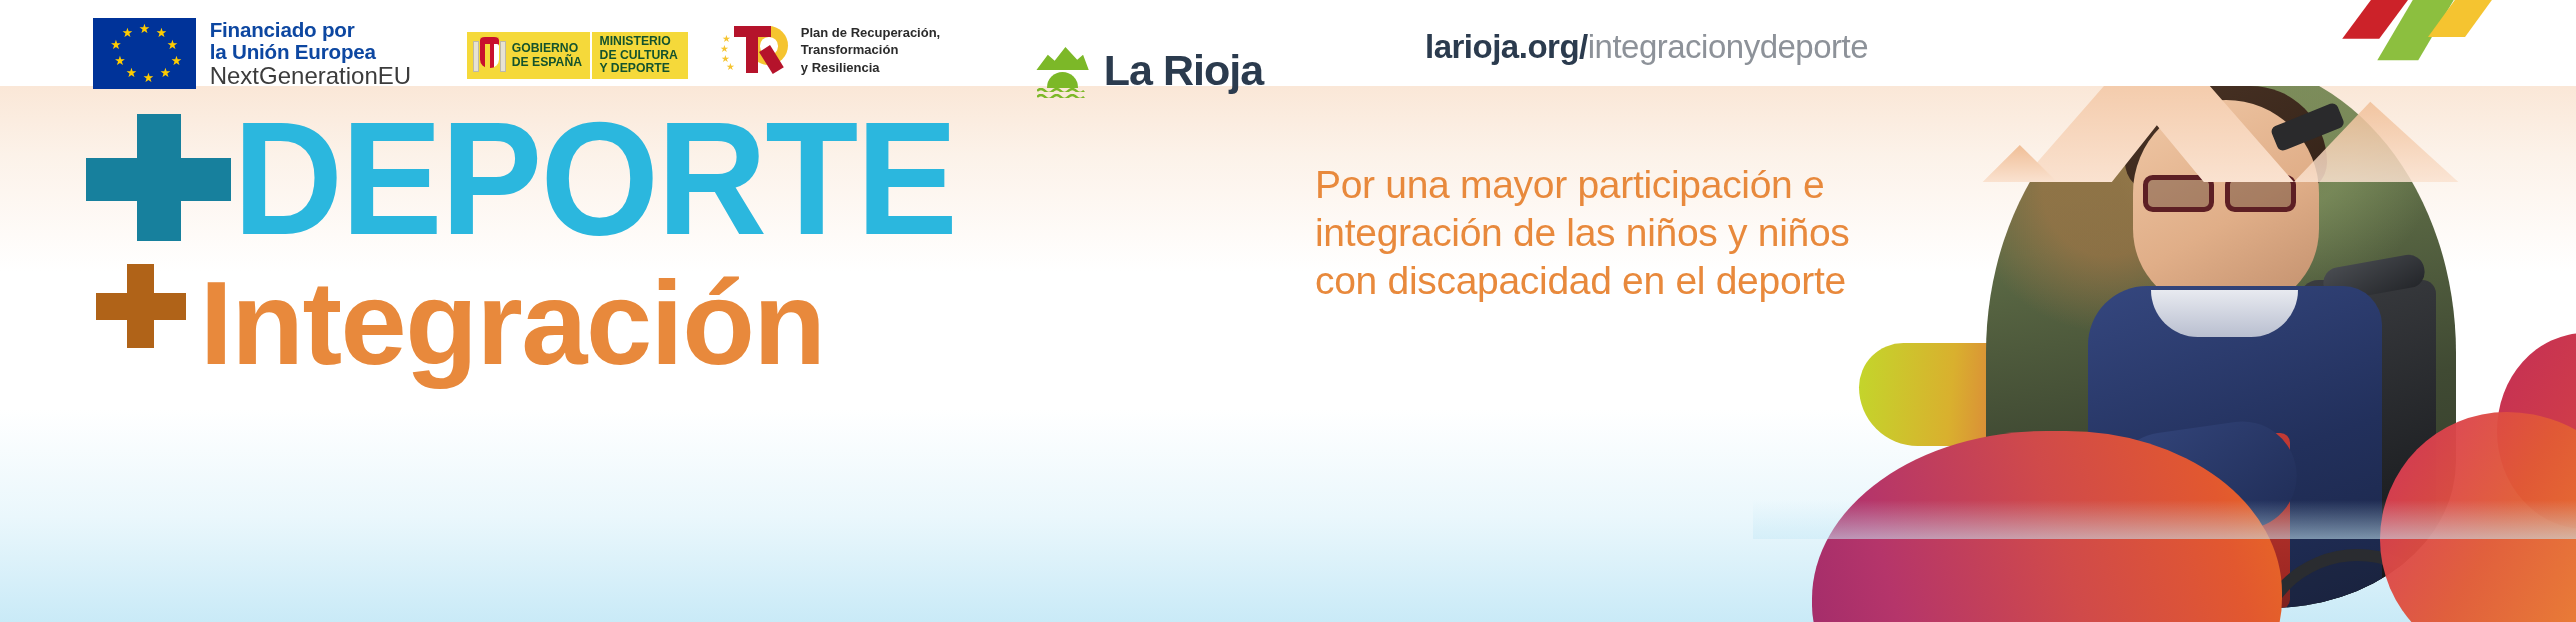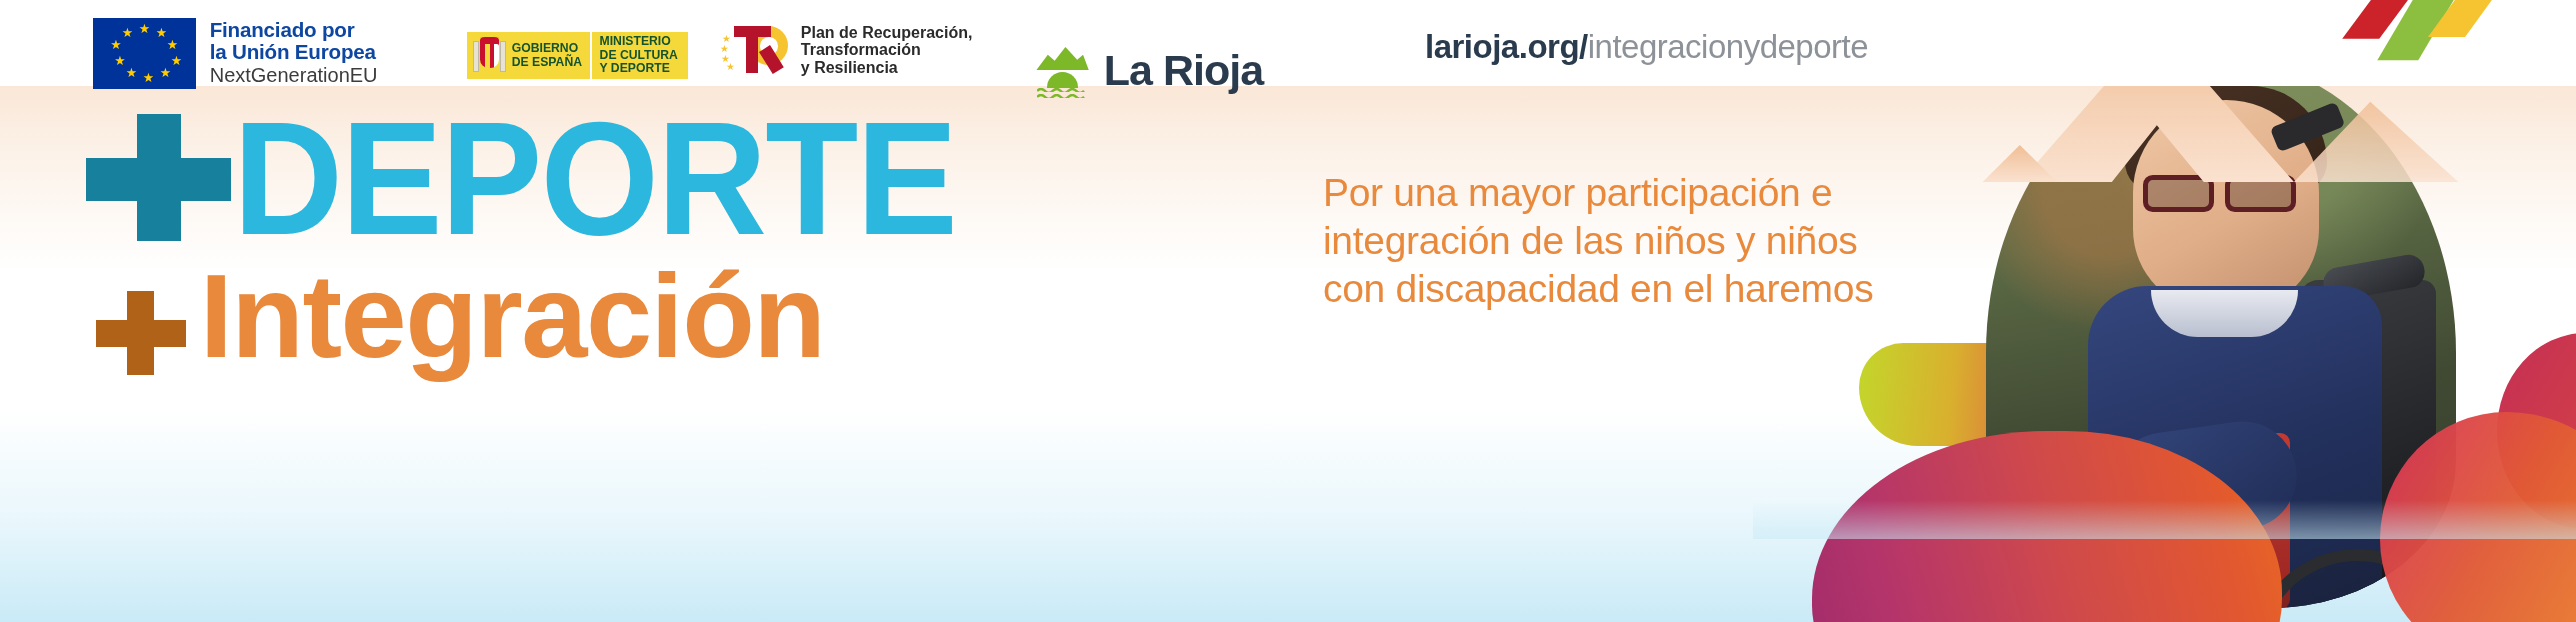--- a/index.html
+++ b/index.html
@@ -59,21 +59,21 @@
   .eu-line1, .eu-line2 {
     color: #0d47a1;
     font-weight: bold;
     font-size: 20.6px;
     line-height: 22.5px;
     letter-spacing: -0.2px;
     white-space: nowrap;
   }
   .eu-next {
     color: #3c3c3c;
-    font-size: 20px;
+    font-size: 24px;
     line-height: 23.5px;
     white-space: nowrap;
   }
 
   
   .gob-logo {
     position: absolute;
     left: 467px; top: 32px;
     height: 47px;
     display: flex;
@@ -181,21 +181,21 @@
   }
   .prtr-mark .tr-leg {
     position: absolute;
     left: 39px; top: 25.5px;
     width: 12.7px; height: 25.5px;
     background: #B5132B;
     transform: rotate(-32deg);
     transform-origin: top left;
   }
   .prtr-text {
-    font-size: 16px;
+    font-size: 13px;
     font-weight: bold;
     line-height: 17.6px;
     color: #2b2b2b;
     white-space: nowrap;
   }
 
   
   .rioja-logo {
     position: absolute;
     left: 1033px; top: 19.6px;
@@ -321,23 +321,23 @@
     letter-spacing: -2px;
     line-height: 147px;
     font-stretch: condensed;
     white-space: nowrap;
     transform: scaleX(0.94);
     transform-origin: left center;
   }
 
   .headline-integracion {
     position: absolute;
-    left: 96px; top: 171px;
-    display: flex;
-    align-items: flex-end;
+    left: 96px; top: 178px;
+    display: flex;
+    align-items: flex-start;
     z-index: 20;
   }
   .plus-orange {
     position: relative;
     width: 90px; height: 84px;
     flex: none;
     margin-right: 13.7px;
   }
   .plus-orange .h {
     position: absolute;
@@ -374,21 +374,21 @@
     line-height: 51px;
     letter-spacing: -0.5px;
     margin: 0 0 23.5px 0;
   }
   .copy-lead span { display: block; }
   .copy-sub {
     color: #E8893C;
     font-size: 39px;
     line-height: 48px;
     letter-spacing: -0.3px;
-    margin: 12px;
+    margin: 4px;
   }
   .copy-sub span { display: block; }
 
   
   .art-cluster {
     position: absolute;
     left: 1753px; top: -88px;
     width: 823px; height: 627px;
     z-index: 15;
   }
@@ -688,21 +688,21 @@
         <div class="h"></div>
         <div class="v"></div>
       </div>
       <div class="word-integracion">Integración</div>
     </div>
 
     <div class="copy-block">
       <div class="copy-sub">
         <span>Por una mayor participación e</span>
         <span>integración de las niños y niños</span>
-        <span>con discapacidad en el haremos</span>
+        <span>con discapacidad en el deporte</span>
       </div>
     </div>
   </div>
 
   <svg class="mountain-deco" viewBox="0 0 680 190" xmlns="http://www.w3.org/2000/svg">
     <defs>
       <linearGradient id="peakGrad" x1="0" y1="0" x2="0" y2="1">
         <stop offset="0%" stop-color="#F0BE96"></stop>
         <stop offset="100%" stop-color="#FAE2D0"></stop>
       </linearGradient>

